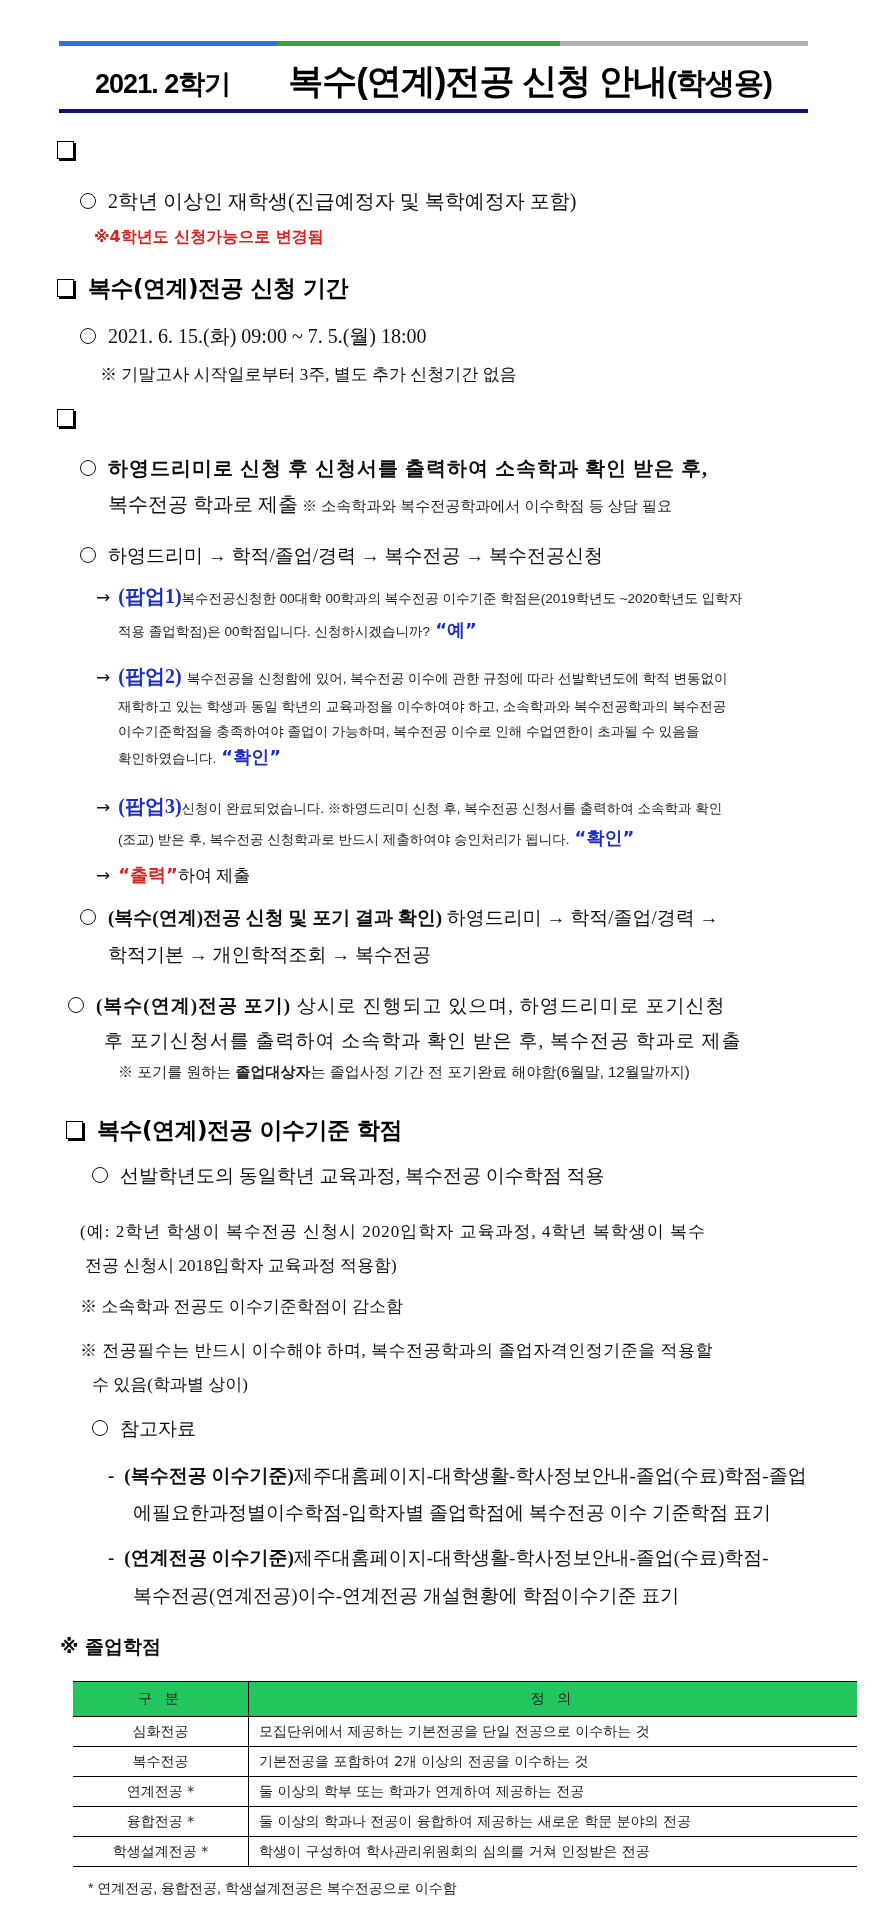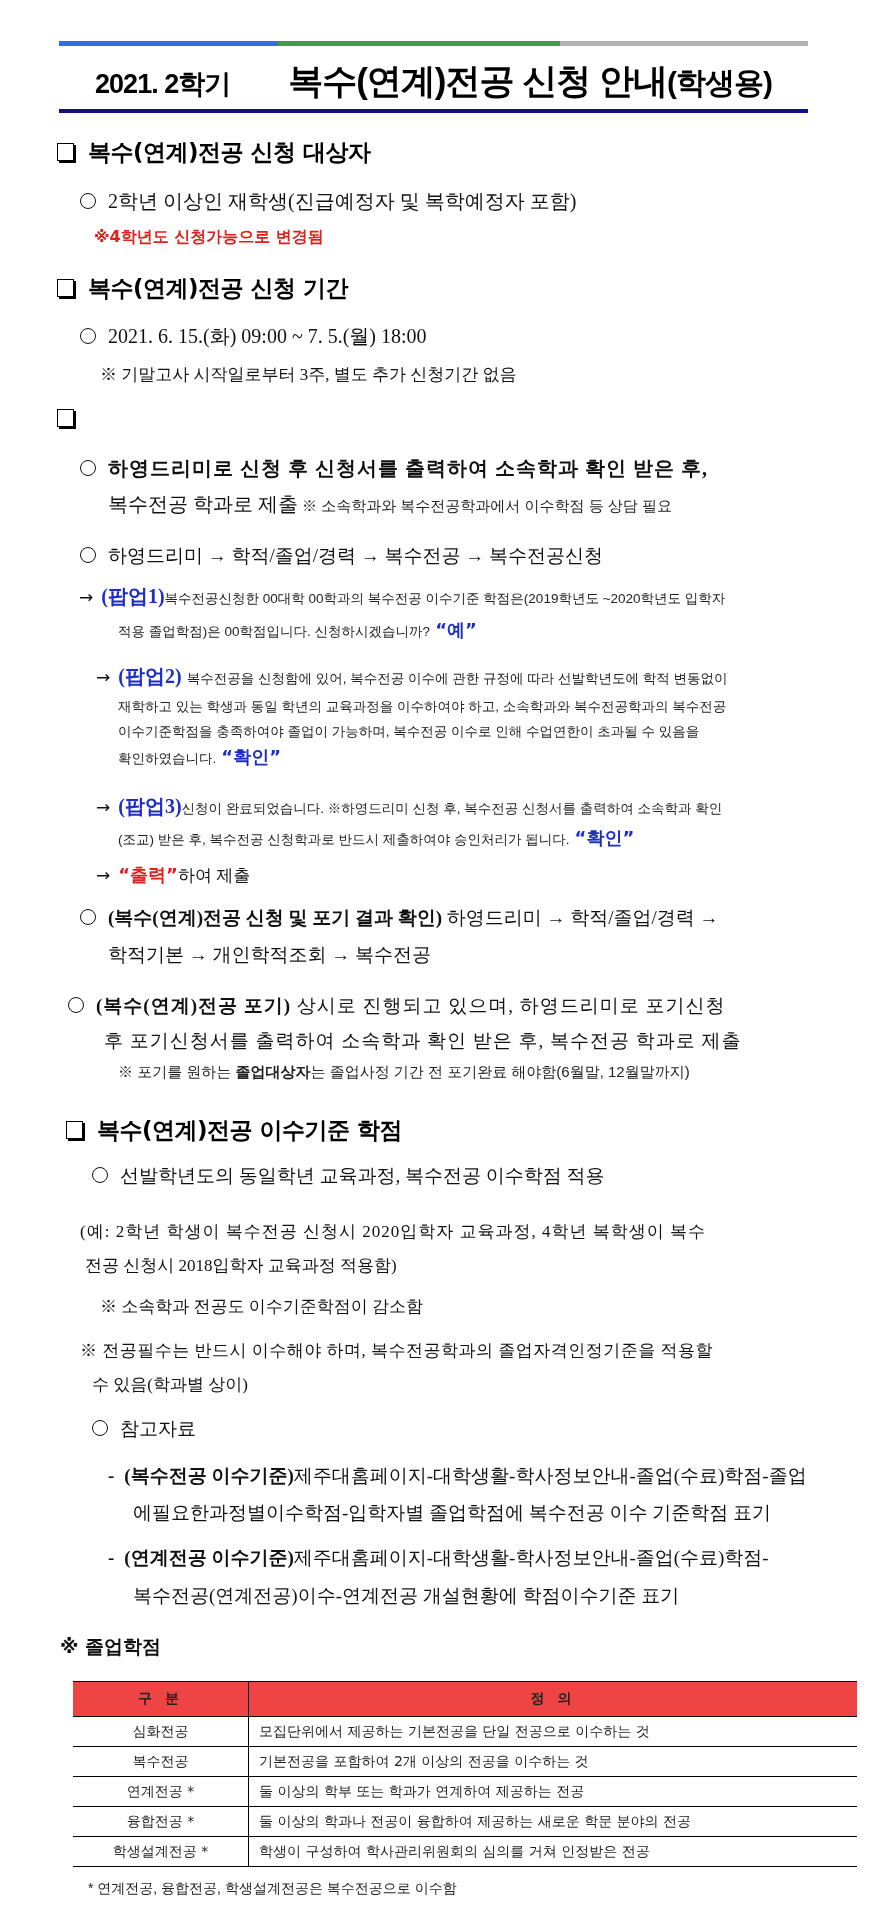--- a/index.html
+++ b/index.html
@@ -22,53 +22,53 @@
   .circ { display:inline-block; width:14px; height:14px; border:1.5px solid #111; border-radius:50%;
           margin-right:12px; vertical-align:-1px; }
   .serif { font-family:"Liberation Serif", "DejaVu Serif", serif; }
   .red { color:#e0201c; }
   .sm { font-family:"Liberation Sans", sans-serif; font-size:13.5px; color:#222; white-space:nowrap; }
   .pop { font-family:"Liberation Serif", serif; font-weight:bold; font-size:20px; color:#1d2dc8; }
   .q { font-family:"DejaVu Sans", sans-serif; font-weight:bold; font-size:18px; color:#1d2dc8; }
   .arrow { font-family:"DejaVu Sans", sans-serif; font-size:17px; color:#111; margin-right:8px; }
   table.def { position:absolute; left:73px; top:1681px; width:784px; border-collapse:collapse;
               font-family:"DejaVu Sans", sans-serif; font-size:14px; color:#222; }
-  table.def th { background:#ef4444; height:32px; font-weight:bold; border-top:1.5px solid #000;
+  table.def th { background:#22c55e; height:32px; font-weight:normal; border-top:1.5px solid #000;
                  border-bottom:1.5px solid #000; letter-spacing:4px; }
   table.def td { height:29px; border-bottom:1.5px solid #000; padding:0; }
   table.def th.c1, table.def td.c1 { width:173px; text-align:center; border-right:1px solid #000; }
   table.def td.c2 { padding-left:10px; }
 </style>
 </head>
 <body>
 
 <div class="topbar">
   <div class="seg" style="width:219px;background:#2f6fdf"></div>
   <div class="seg" style="width:282px;background:#3e9f3e"></div>
   <div class="seg" style="width:248px;background:#b2b2b2"></div>
 </div>
 <div class="title">
   <span class="yr">2021. 2학기</span><span class="main">복수(연계)전공 신청 안내</span><span class="sub">(학생용)</span>
 </div>
 <div class="underline" style="background:#101080"></div>
 
-<div class="sec" style="left:57px;top:137px;"><span class="box"></span><span>복수(연계)전공 신청 대상자</span></div>
+<div class="sec" style="left:57px;top:137px;"><span class="box"></span></div>
 <div class="abs bul serif" style="left:80px;top:188px;font-size:20px;"><span class="circ"></span><span>2학년 이상인 재학생(진급예정자 및 복학예정자 포함)</span></div>
 <div class="abs red" style="left:94px;top:227px;font-weight:bold;font-size:16px;color:#e0201c;">※4학년도 신청가능으로 변경됨</div>
 
 <div class="sec" style="left:57px;top:273px;"><span class="box"></span><span>복수(연계)전공 신청 기간</span></div>
 <div class="abs bul serif" style="left:80px;top:323px;font-size:20px;"><span class="circ"></span><span>2021. 6. 15.(화) 09:00 ~ 7. 5.(월) 18:00</span></div>
 <div class="abs serif" style="left:100px;top:363px;font-size:17px;">※ 기말고사 시작일로부터 3주, 별도 추가 신청기간 없음</div>
 
 <div class="sec" style="left:57px;top:405px;"><span class="box"></span></div>
 <div class="abs serif" style="left:80px;top:455px;font-size:20px;font-weight:bold;letter-spacing:1px;"><span class="circ"></span><span>하영드리미로 신청 후 신청서를 출력하여 소속학과 확인 받은 후,</span></div>
 <div class="abs serif" style="left:108px;top:491px;"><span style="font-size:20px;font-weight:normal;">복수전공 학과로 제출</span> <span class="sm" style="font-size:15px;">※ 소속학과와 복수전공학과에서 이수학점 등 상담 필요</span></div>
 <div class="abs serif" style="left:80px;top:536px;font-size:19px;margin-top:7px;"><span class="circ"></span><span>하영드리미 → 학적/졸업/경력 → 복수전공 → 복수전공신청</span></div>
 
-<div class="abs" style="left:79px;top:583px;"><span class="arrow">→</span><span class="pop">(팝업1)</span><span class="sm">복수전공신청한 00대학 00학과의 복수전공 이수기준 학점은(2019학년도 ~2020학년도 입학자</span></div>
+<div class="abs" style="left:96px;top:583px;"><span class="arrow">→</span><span class="pop">(팝업1)</span><span class="sm">복수전공신청한 00대학 00학과의 복수전공 이수기준 학점은(2019학년도 ~2020학년도 입학자</span></div>
 <div class="abs" style="left:118px;top:618px;"><span class="sm">적용 졸업학점)은 00학점입니다. 신청하시겠습니까?</span> <span class="q">“예”</span></div>
 
 <div class="abs" style="left:96px;top:663px;"><span class="arrow">→</span><span class="pop">(팝업2)</span> <span class="sm">복수전공을 신청함에 있어, 복수전공 이수에 관한 규정에 따라 선발학년도에 학적 변동없이</span></div>
 <div class="abs sm" style="left:118px;top:698px;">재학하고 있는 학생과 동일 학년의 교육과정을 이수하여야 하고, 소속학과와 복수전공학과의 복수전공</div>
 <div class="abs sm" style="left:118px;top:723px;">이수기준학점을 충족하여야 졸업이 가능하며, 복수전공 이수로 인해 수업연한이 초과될 수 있음을</div>
 <div class="abs" style="left:118px;top:745px;"><span class="sm">확인하였습니다.</span> <span class="q">“확인”</span></div>
 
 <div class="abs" style="left:96px;top:793px;"><span class="arrow">→</span><span class="pop">(팝업3)</span><span class="sm">신청이 완료되었습니다. ※하영드리미 신청 후, 복수전공 신청서를 출력하여 소속학과 확인</span></div>
 <div class="abs" style="left:118px;top:826px;"><span class="sm">(조교) 받은 후, 복수전공 신청학과로 반드시 제출하여야 승인처리가 됩니다.</span> <span class="q">“확인”</span></div>
 
@@ -78,21 +78,21 @@
 <div class="abs serif" style="left:108px;top:942px;font-size:19px;">학적기본 → 개인학적조회 → 복수전공</div>
 
 <div class="abs serif" style="left:68px;top:993px;font-size:19px;letter-spacing:1px;"><span class="circ"></span><span style="font-weight:bold;">(복수(연계)전공 포기)</span> <span>상시로 진행되고 있으며, 하영드리미로 포기신청</span></div>
 <div class="abs serif" style="left:104px;top:1028px;font-size:19px;letter-spacing:1px;">후 포기신청서를 출력하여 소속학과 확인 받은 후, 복수전공 학과로 제출</div>
 <div class="abs sm" style="left:118px;top:1063px;font-size:15px;"><span>※ 포기를 원하는</span> <b>졸업대상자</b><span>는 졸업사정 기간 전 포기완료 해야함(6월말, 12월말까지)</span></div>
 
 <div class="sec" style="left:66px;top:1115px;"><span class="box"></span><span>복수(연계)전공 이수기준 학점</span></div>
 <div class="abs serif" style="left:92px;top:1163px;font-size:19px;"><span class="circ"></span><span>선발학년도의 동일학년 교육과정, 복수전공 이수학점 적용</span></div>
 <div class="abs serif" style="left:80px;top:1220px;font-size:17px;letter-spacing:1px;">(예: 2학년 학생이 복수전공 신청시 2020입학자 교육과정, 4학년 복학생이 복수</div>
 <div class="abs serif" style="left:85px;top:1254px;font-size:17px;">전공 신청시 2018입학자 교육과정 적용함)</div>
-<div class="abs serif" style="left:80px;top:1295px;font-size:17px;margin-left:20px;">※ 소속학과 전공도 이수기준학점이 감소함</div>
+<div class="abs serif" style="left:80px;top:1295px;font-size:17px;">※ 소속학과 전공도 이수기준학점이 감소함</div>
 <div class="abs serif" style="left:80px;top:1339px;font-size:17px;letter-spacing:0.5px;">※ 전공필수는 반드시 이수해야 하며, 복수전공학과의 졸업자격인정기준을 적용할</div>
 <div class="abs serif" style="left:92px;top:1373px;font-size:17px;">수 있음(학과별 상이)</div>
 <div class="abs serif" style="left:92px;top:1416px;font-size:19px;"><span class="circ"></span><span>참고자료</span></div>
 
 <div class="abs serif" style="left:108px;top:1463px;font-size:19px;"><span style="font-weight:bold;margin-right:10px;">-</span><span style="font-weight:bold;">(복수전공 이수기준)</span><span>제주대홈페이지-대학생활-학사정보안내-졸업(수료)학점-졸업</span></div>
 <div class="abs serif" style="left:133px;top:1500px;font-size:19px;">에필요한과정별이수학점-입학자별 졸업학점에 복수전공 이수 기준학점 표기</div>
 <div class="abs serif" style="left:108px;top:1545px;font-size:19px;"><span style="font-weight:bold;margin-right:10px;">-</span><span style="font-weight:bold;">(연계전공 이수기준)</span><span>제주대홈페이지-대학생활-학사정보안내-졸업(수료)학점-</span></div>
 <div class="abs serif" style="left:133px;top:1583px;font-size:19px;">복수전공(연계전공)이수-연계전공 개설현황에 학점이수기준 표기</div>
 
 <div class="abs" style="left:60px;top:1634px;font-size:19px;font-weight:bold;">※ 졸업학점</div>

